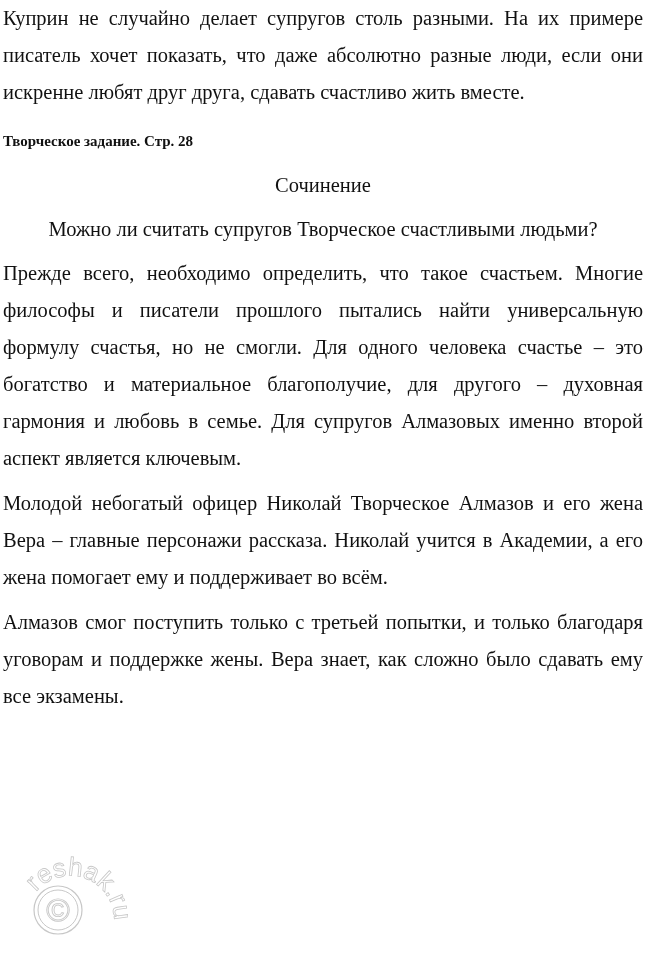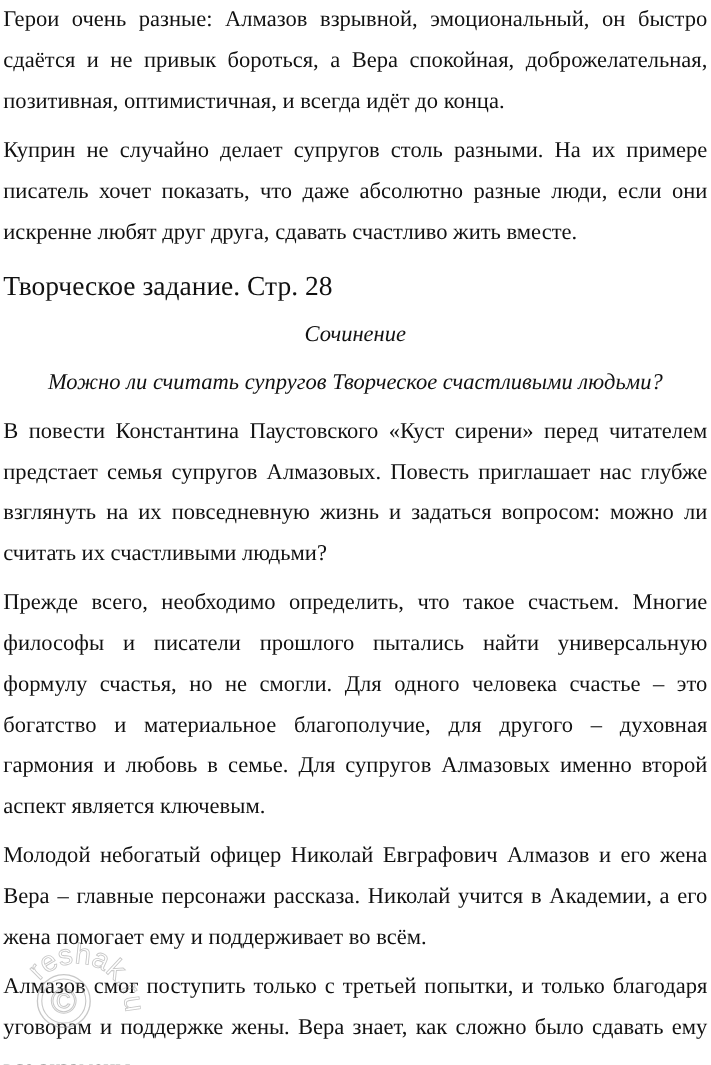--- a/index.html
+++ b/index.html
@@ -21,54 +21,51 @@
     top: 0;
     width: 640px;
   }
   .p {
     font-size: 20.5px;
     line-height: 37px;
     text-align: justify;
     margin: 0 0 8px 0;
   }
   .heading {
-    font-size: 25px;
+    font-size: 15px;
     line-height: 37px;
-    font-weight: normal;
+    font-weight: bold;
     margin: 12px 0 7px 0;
   }
   .center-italic {
     font-size: 20.5px;
     line-height: 37px;
-    font-style: italic;
     text-align: center;
     margin: 0 0 7px 0;
   }
   .watermark {
     position: absolute;
     left: 18px;
     top: 826px;
     width: 110px;
     height: 130px;
     pointer-events: none;
     opacity: 0.55;
   }
 </style>
 </head>
 <body>
 
 <div class="page">
-  <p class="p">Герои очень разные: Алмазов взрывной, эмоциональный, он быстро сдаётся и не привык бороться, а Вера спокойная, доброжелательная, позитивная, оптимистичная, и всегда идёт до конца.</p>
   <p class="p">Куприн не случайно делает супругов столь разными. На их примере писатель хочет показать, что даже абсолютно разные люди, если они искренне любят друг друга, сдавать счастливо жить вместе.</p>
   <div class="heading">Творческое задание. Стр. 28</div>
   <div class="center-italic">Сочинение</div>
   <div class="center-italic">Можно ли считать супругов Творческое счастливыми людьми?</div>
-  <p class="p">В повести Константина Паустовского «Куст сирени» перед читателем предстает семья супругов Алмазовых. Повесть приглашает нас глубже взглянуть на их повседневную жизнь и задаться вопросом: можно ли считать их счастливыми людьми?</p>
   <p class="p">Прежде всего, необходимо определить, что такое счастьем. Многие философы и писатели прошлого пытались найти универсальную формулу счастья, но не смогли. Для одного человека счастье – это богатство и материальное благополучие, для другого – духовная гармония и любовь в семье. Для супругов Алмазовых именно второй аспект является ключевым.</p>
-  <p class="p">Молодой небогатый офицер Николай Евграфович Алмазов и его жена Вера – главные персонажи рассказа. Николай учится в Академии, а его жена помогает ему и поддерживает во всём.</p>
+  <p class="p">Молодой небогатый офицер Николай Творческое Алмазов и его жена Вера – главные персонажи рассказа. Николай учится в Академии, а его жена помогает ему и поддерживает во всём.</p>
   <p class="p">Алмазов смог поступить только с третьей попытки, и только благодаря уговорам и поддержке жены. Вера знает, как сложно было сдавать ему все экзамены.</p>
 </div>
 
 <div class="watermark">
   <svg width="110" height="130" viewBox="0 0 110 130">
     <defs>
       <path id="wm-arc" d="M 18 66 A 44 44 0 0 1 96 92" fill="none"></path>
     </defs>
     <circle cx="40" cy="84" r="24" fill="none" stroke="#9a9a9a" stroke-width="1.2"></circle>
     <circle cx="40" cy="84" r="20" fill="none" stroke="#9a9a9a" stroke-width="1"></circle>

